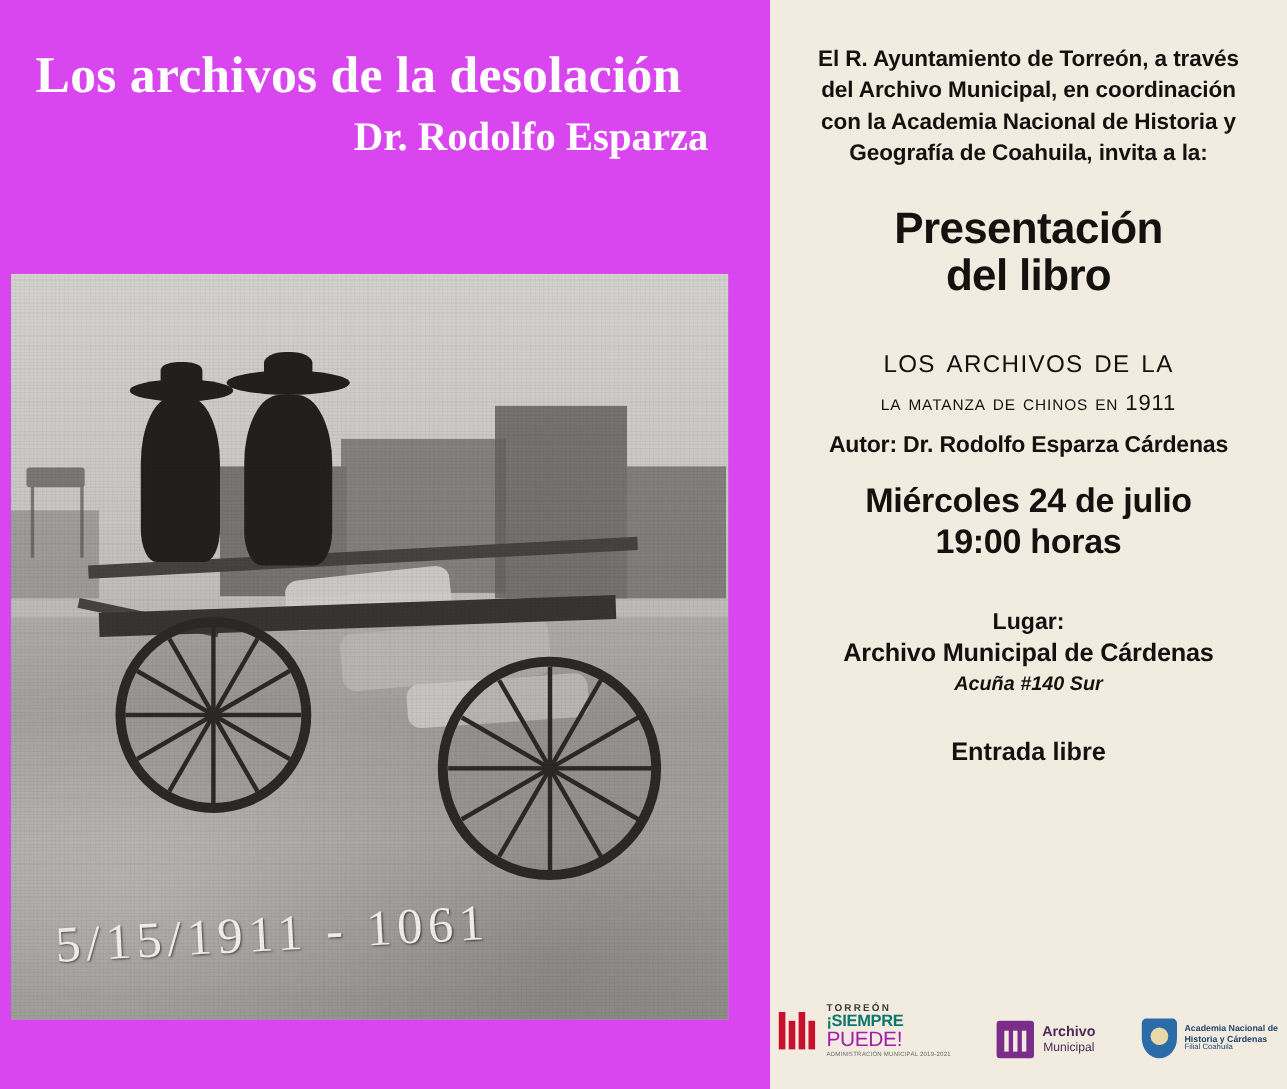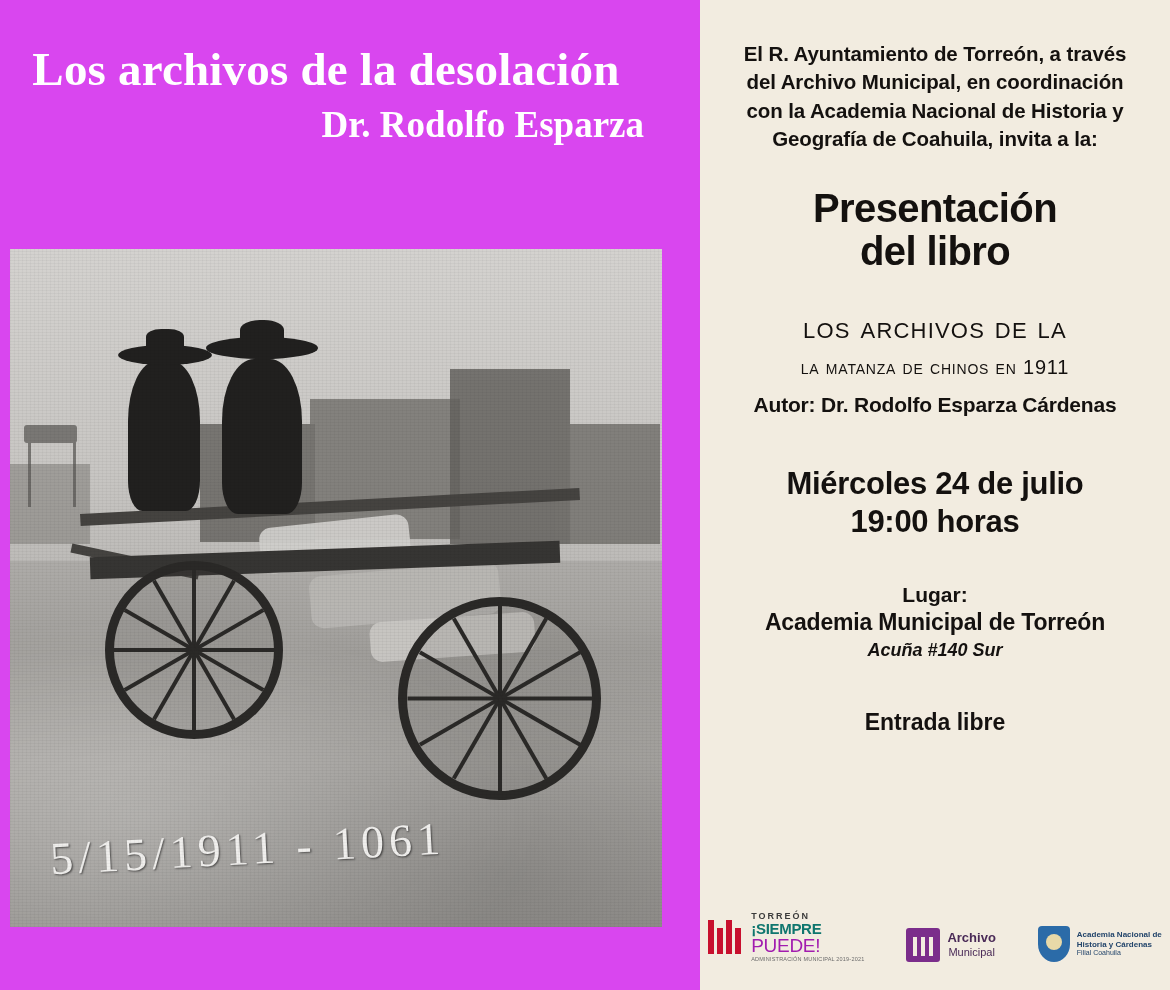--- a/index.html
+++ b/index.html
@@ -221,21 +221,21 @@
     font-variant: small-caps;
     text-transform: lowercase;
   }
   .book-author {
     margin-top: 14px;
     font-size: 21px;
     font-weight: bold;
     letter-spacing: -0.2px;
   }
   .date-line {
-    margin-top: 48px;
+    margin-top: 19px;
     font-size: 31px;
     font-weight: bold;
     line-height: 1.22;
     letter-spacing: -0.3px;
   }
   .place-label {
     margin-top: 42px;
     font-size: 21px;
     font-weight: bold;
   }
@@ -245,21 +245,21 @@
     font-weight: bold;
     letter-spacing: -0.2px;
   }
   .place-address {
     margin-top: 4px;
     font-size: 18px;
     font-style: italic;
     font-weight: bold;
   }
   .entrance {
-    margin-top: 48px;
+    margin-top: 38px;
     font-size: 23px;
     font-weight: bold;
   }
 
   
   .logos {
     position: absolute;
     left: 0; bottom: 28px;
     width: 470px;
     display: flex;
@@ -396,21 +396,21 @@
     <div class="book-subtitle">La matanza de chinos en 1911</div>
 
     <div class="book-author">Autor: Dr. Rodolfo Esparza Cárdenas</div>
 
     <div class="date-line">
       <div>Miércoles 24 de julio</div>
       <div>19:00 horas</div>
     </div>
 
     <div class="place-label">Lugar:</div>
-    <div class="place-name">Academia Municipal de Torreón</div>
+    <div class="place-name">Archivo Municipal de Cárdenas</div>
     <div class="place-address">Acuña #140 Sur</div>
 
     <div class="entrance">Entrada libre</div>
 
     <div class="logos">
 
       <div class="logo logo-torreon">
         <div class="mark"></div>
         <div class="txt">
           <div class="t1">TORREÓN</div>

